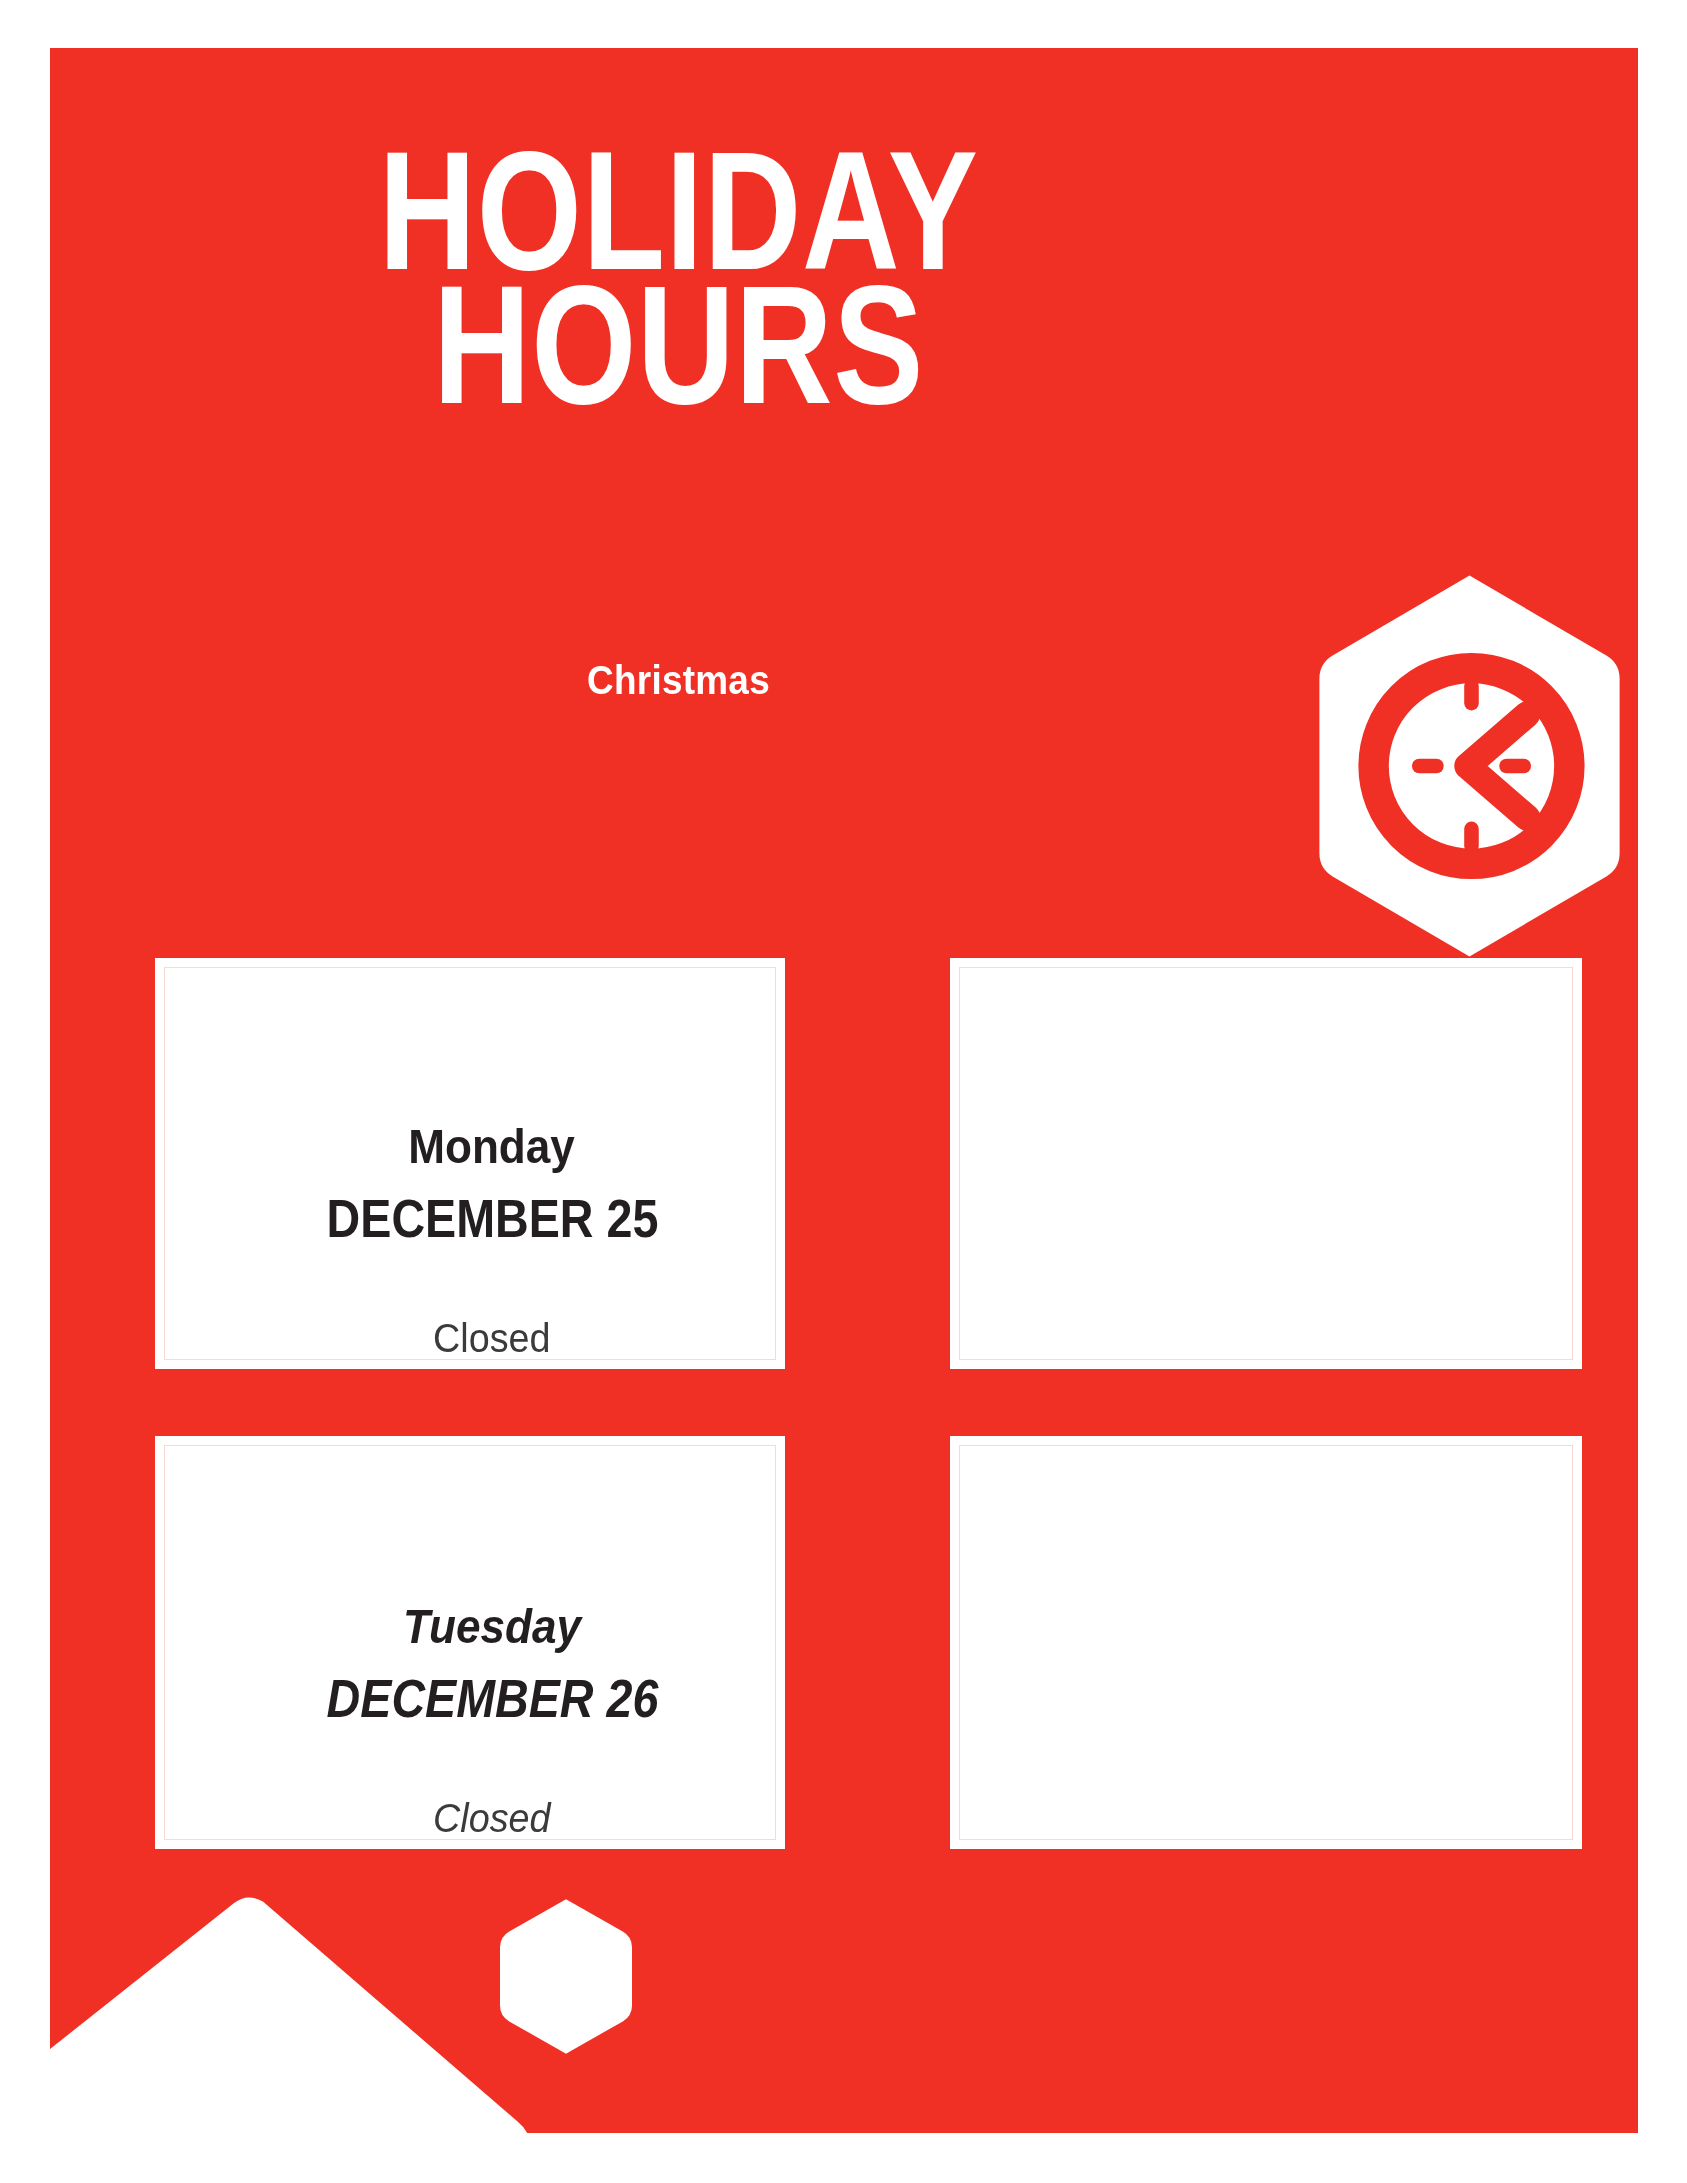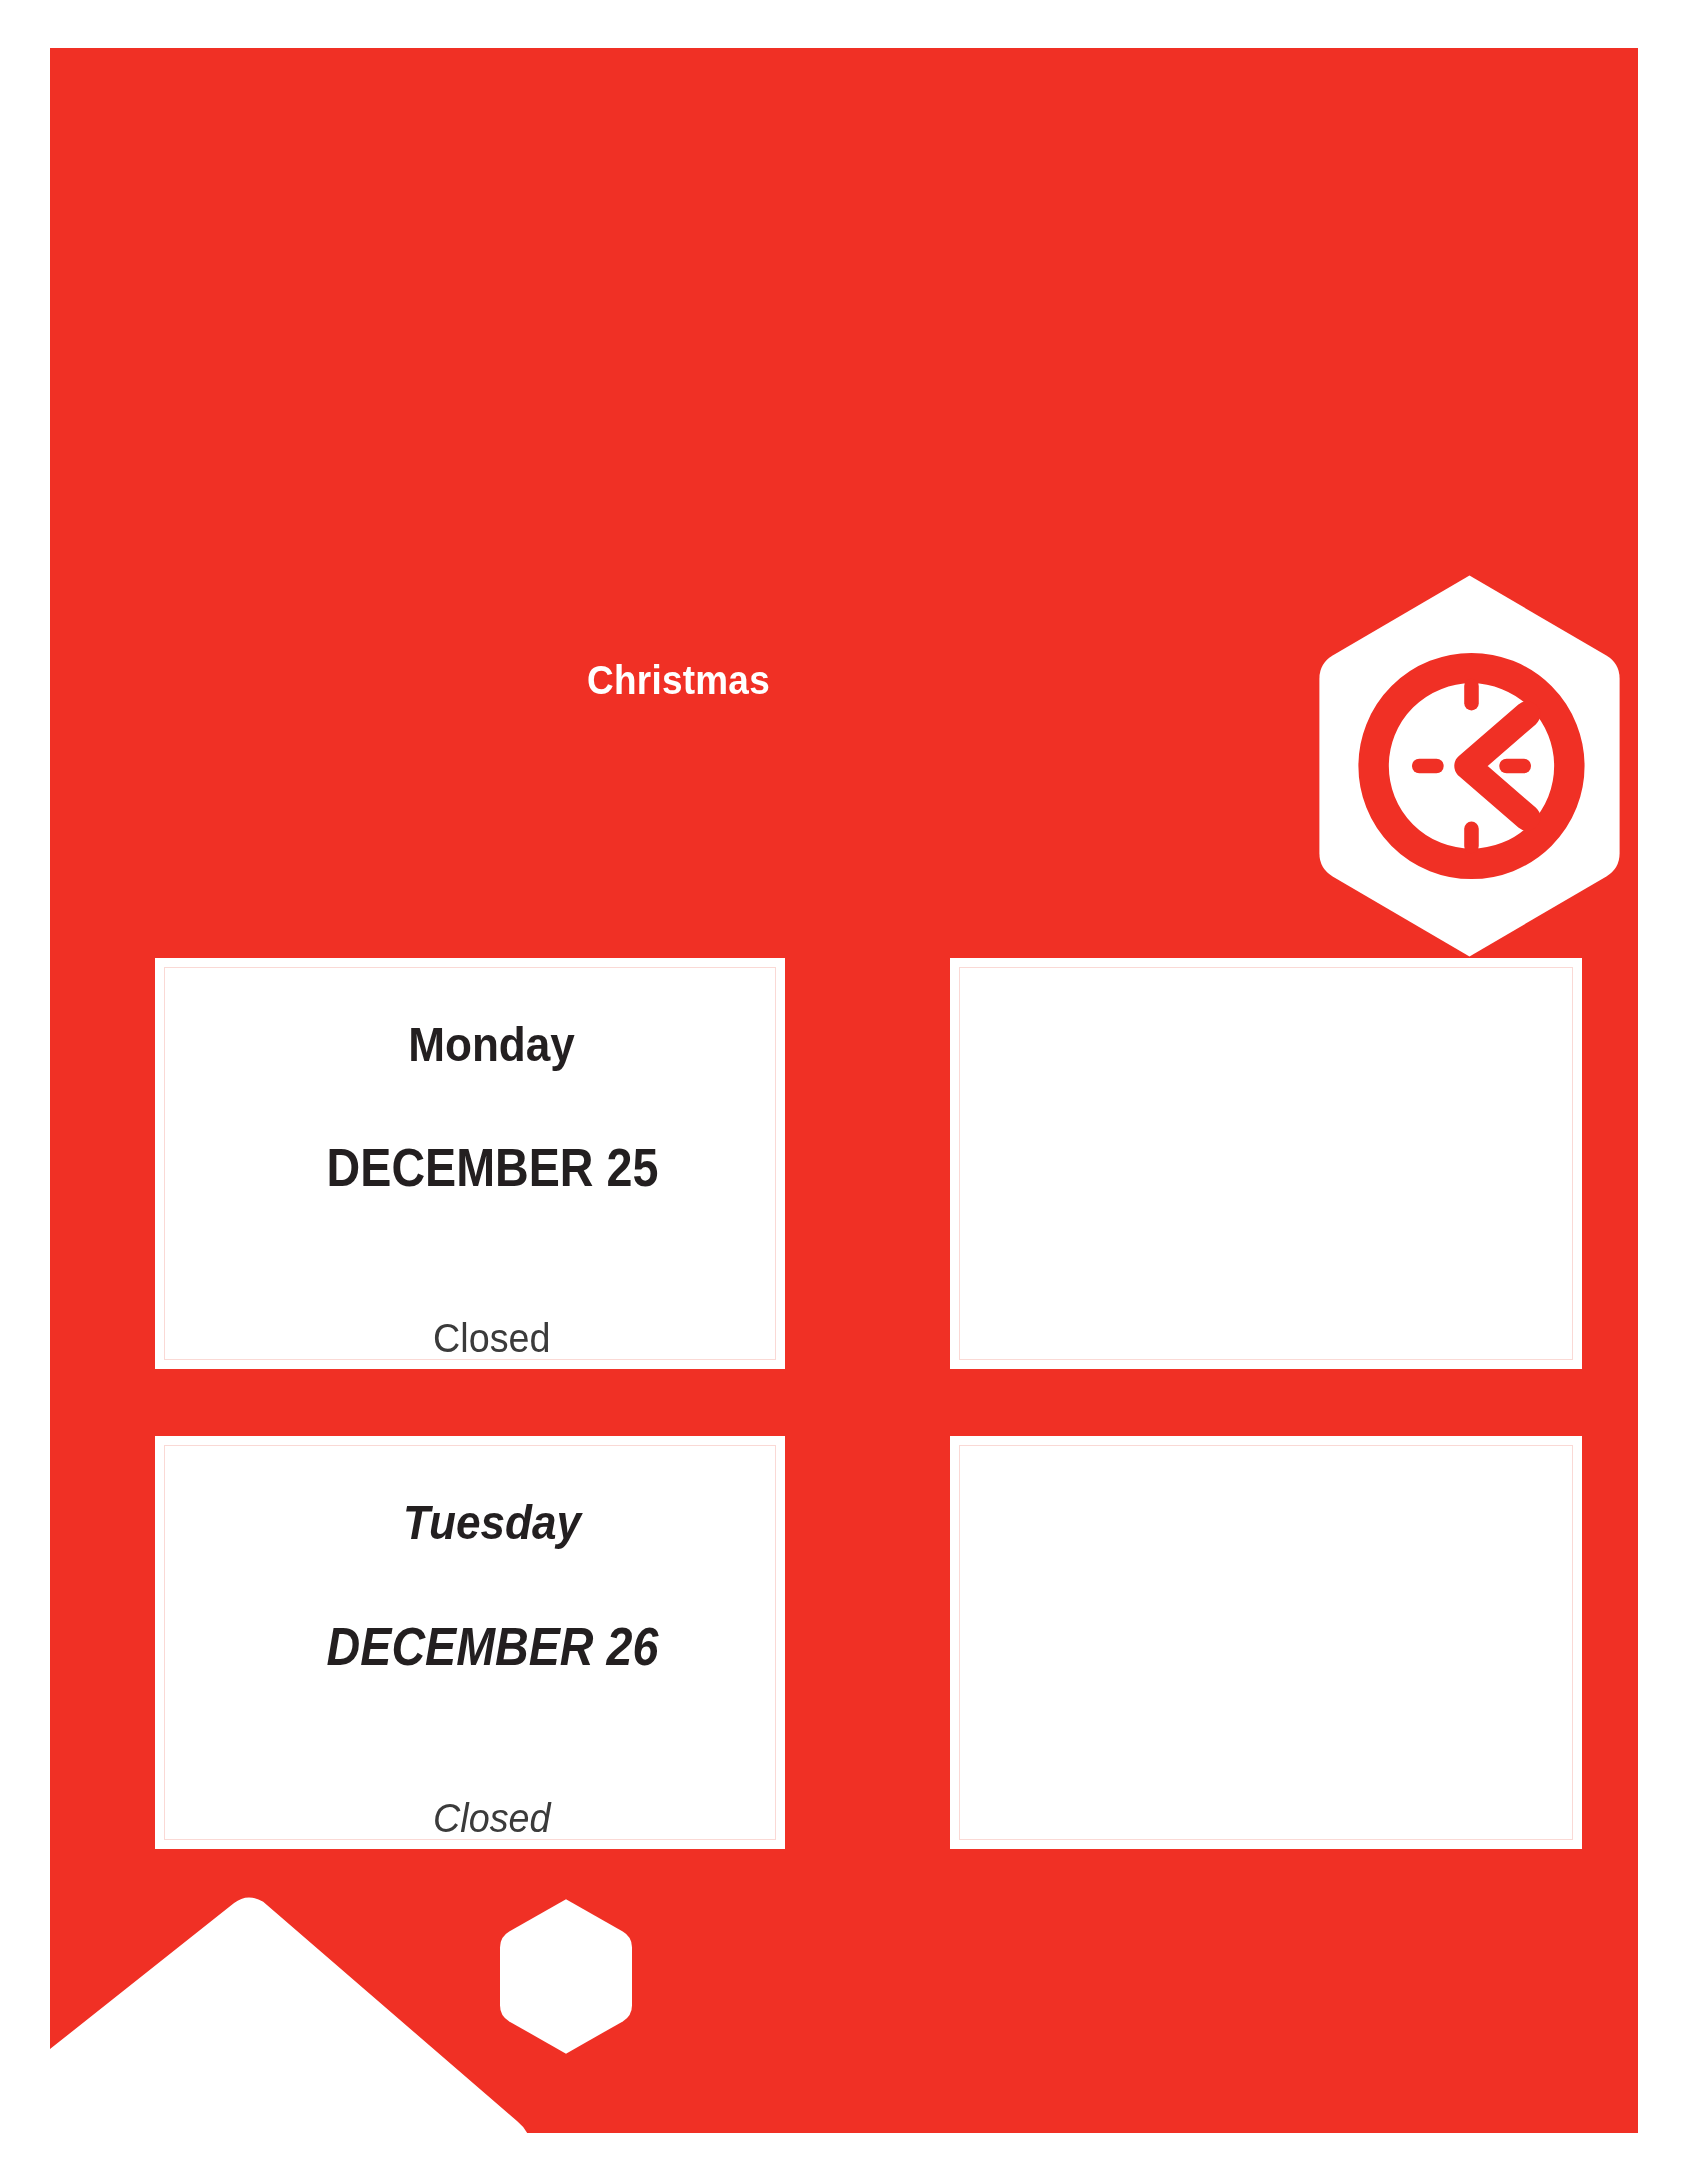--- a/index.html
+++ b/index.html
@@ -78,21 +78,21 @@
     padding: 9.3px;
   }
   .card-inner {
     width: 100%;
     height: 100%;
     border: 1.3px solid #FAD9D5;
     box-sizing: border-box;
     display: flex;
     flex-direction: column;
     align-items: center;
-    justify-content: space-between;
+    justify-content: flex-end;
     padding-left: 44px;
   }
   #card-mon { left: 105px;  top: 910px; width: 630px; height: 411px; }
   #card-mon-b { left: 900px; top: 910px; width: 632px; height: 411px; }
   #card-tue { left: 105px;  top: 1388px; width: 630px; height: 413px; font-style: italic; }
   #card-tue-b { left: 900px; top: 1388px; width: 632px; height: 413px; }
 
   .day-name {
     color: #231F20;
     font-family: "Liberation Sans Narrow", "Liberation Sans", sans-serif;
@@ -136,20 +136,24 @@
     top: 1846px;
     width: 146px;
     height: 165px;
   }
 </style>
 </head>
 <body>
 
 <div id="poster">
 
+  <div id="title-block">
+    <div class="title-line">HOLIDAY</div>
+    <div class="title-line">HOURS</div>
+  </div>
 
   <div id="poster-subtitle">Christmas</div>
 
   <div id="clock-badge">
     <svg width="351" height="410" viewBox="0 0 530 620">
 
       <path d="M265 22 L472 143 Q492 155 492 178 L492 442 Q492 465 472 477 L265 598 L58 477 Q38 465 38 442 L38 178 Q38 155 58 143 Z" fill="#FFFFFF"></path>
 
       <circle cx="268" cy="310" r="148" fill="none" stroke="#F03025" stroke-width="46"></circle>
 

